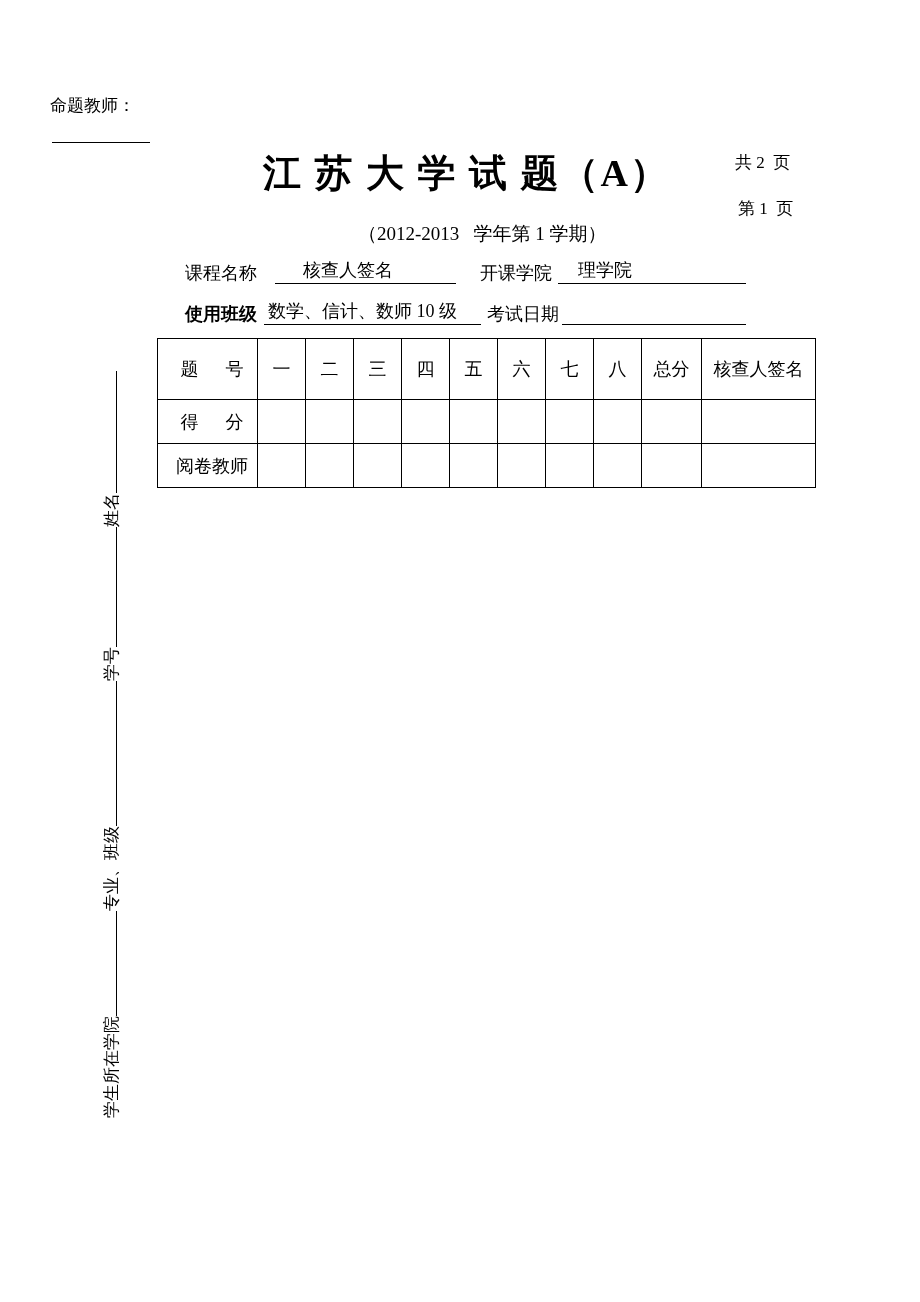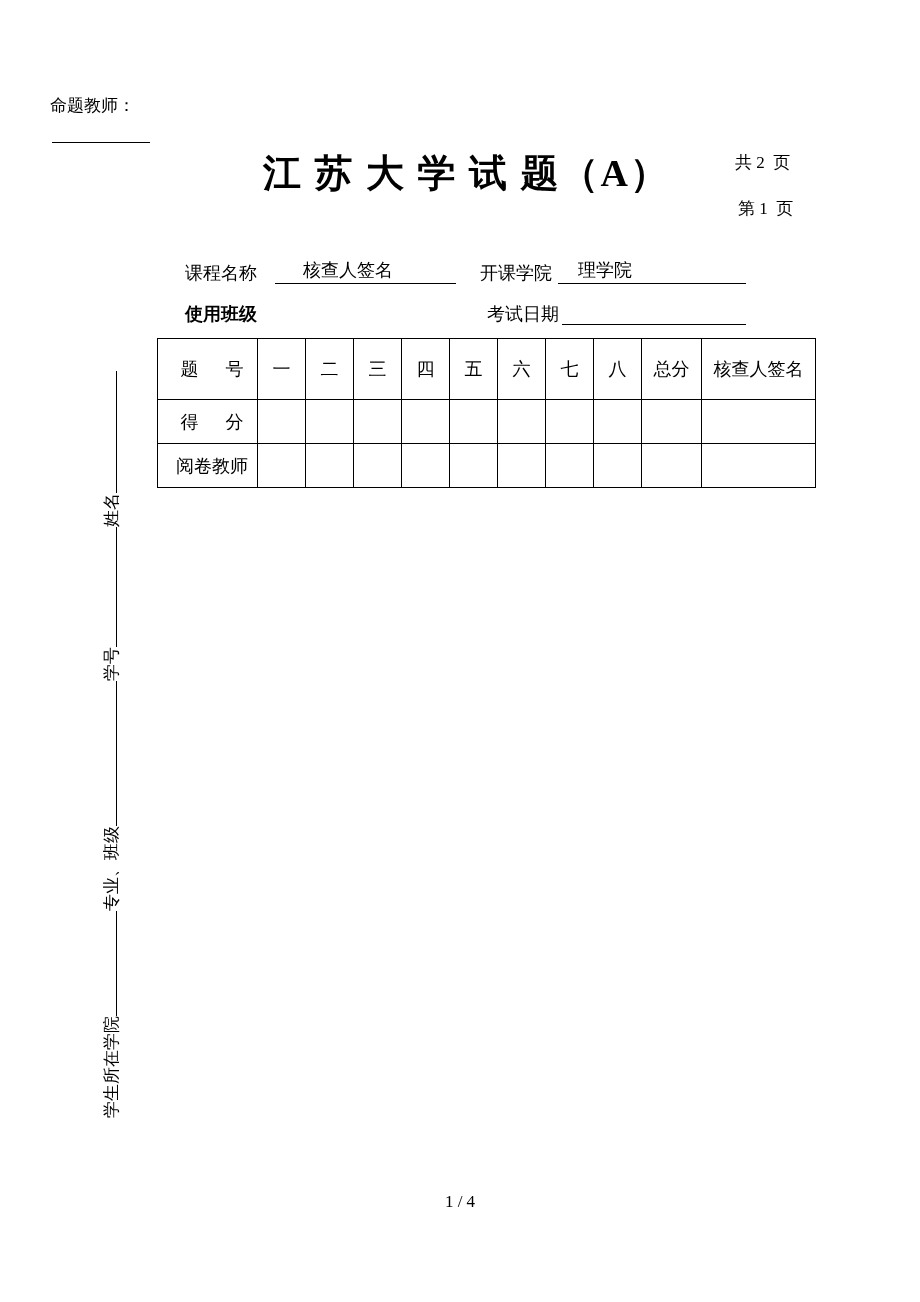--- a/index.html
+++ b/index.html
@@ -78,27 +78,29 @@
 
 <div class="page">
 
 
   <div class="teacher-label">命题教师：</div>
   <div class="teacher-line"></div>
 
   <div class="title">江 苏 大 学 试 题（A）</div>
   <div class="pages-total">共 2  页</div>
   <div class="page-current">第 1  页</div>
+  <div class="semester">（2012-2013   学年第 1 学期）</div>
 
   <div class="field-label lbl-course">课程名称</div>
   <div class="field-line val-course">核查人签名</div>
   <div class="field-label lbl-college">开课学院</div>
   <div class="field-line val-college">理学院</div>
 
   <div class="field-label lbl-class">使用班级</div>
+  <div class="field-line val-class">数学、信计、数师 10 级</div>
   <div class="field-label lbl-date">考试日期</div>
   <div class="field-line val-date"></div>
 
   <table class="score">
     <tbody>
         <tr class="r0">
       <td class="head-col w-label">题      号</td>
       <td class="w-num">一</td>
       <td class="w-num">二</td>
       <td class="w-num">三</td>
@@ -136,15 +138,14 @@
       <td></td>
       <td></td>
     </tr>
   </tbody>
     </table>
 
   <div class="side-labels">
     <span>学生所在学院</span><span class="uline ul-a"></span><span>专业、班级</span><span class="uline ul-b"></span><span>学号</span><span class="uline ul-c"></span><span>姓名</span><span class="uline ul-d"></span>
   </div>
 
-  <div class="footer">1 / 4</div>
 
 </div>
 
 </body></html>

